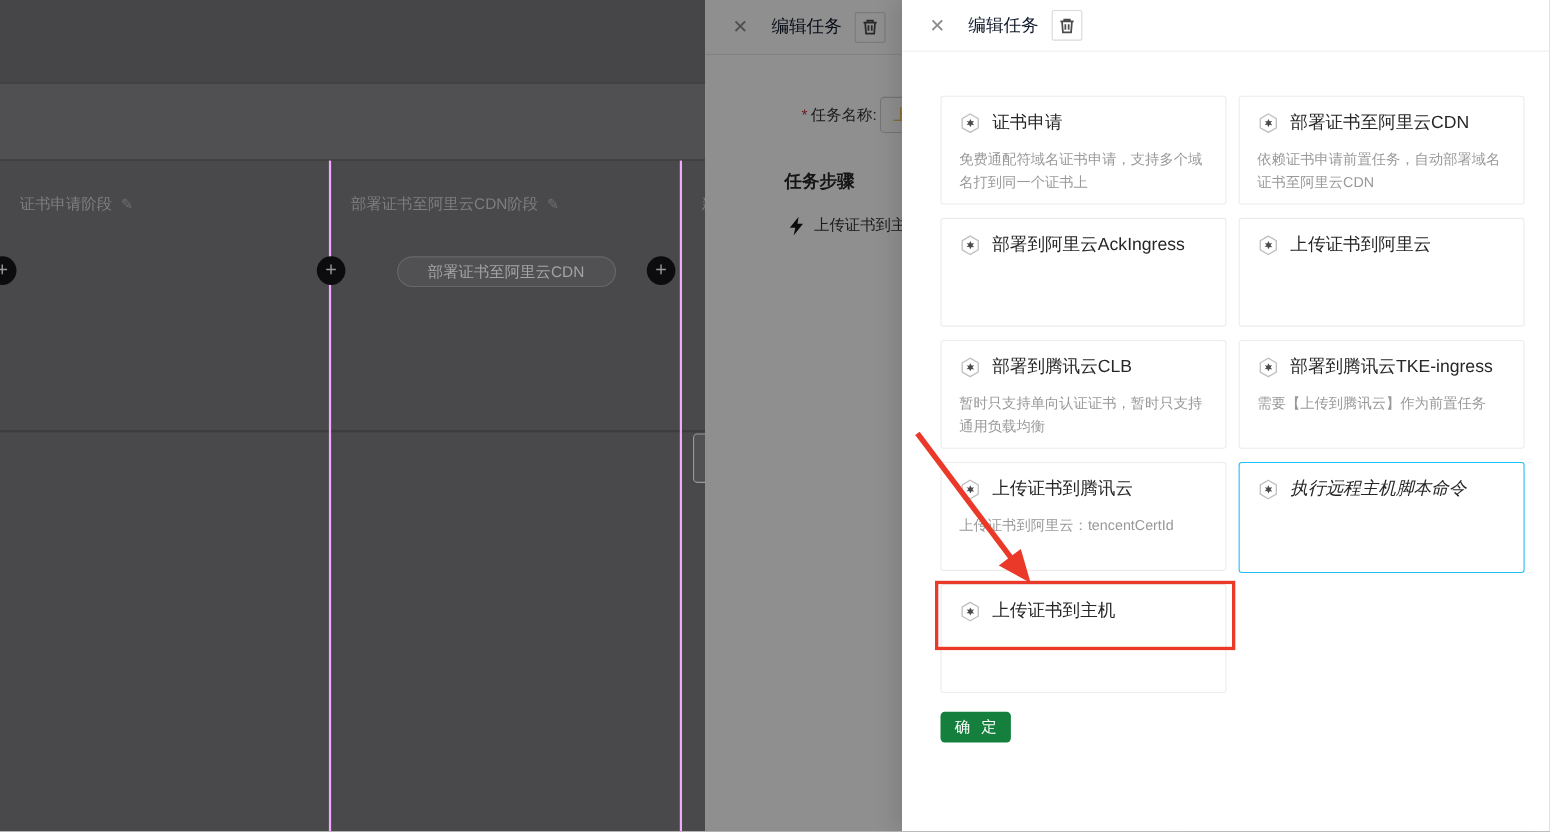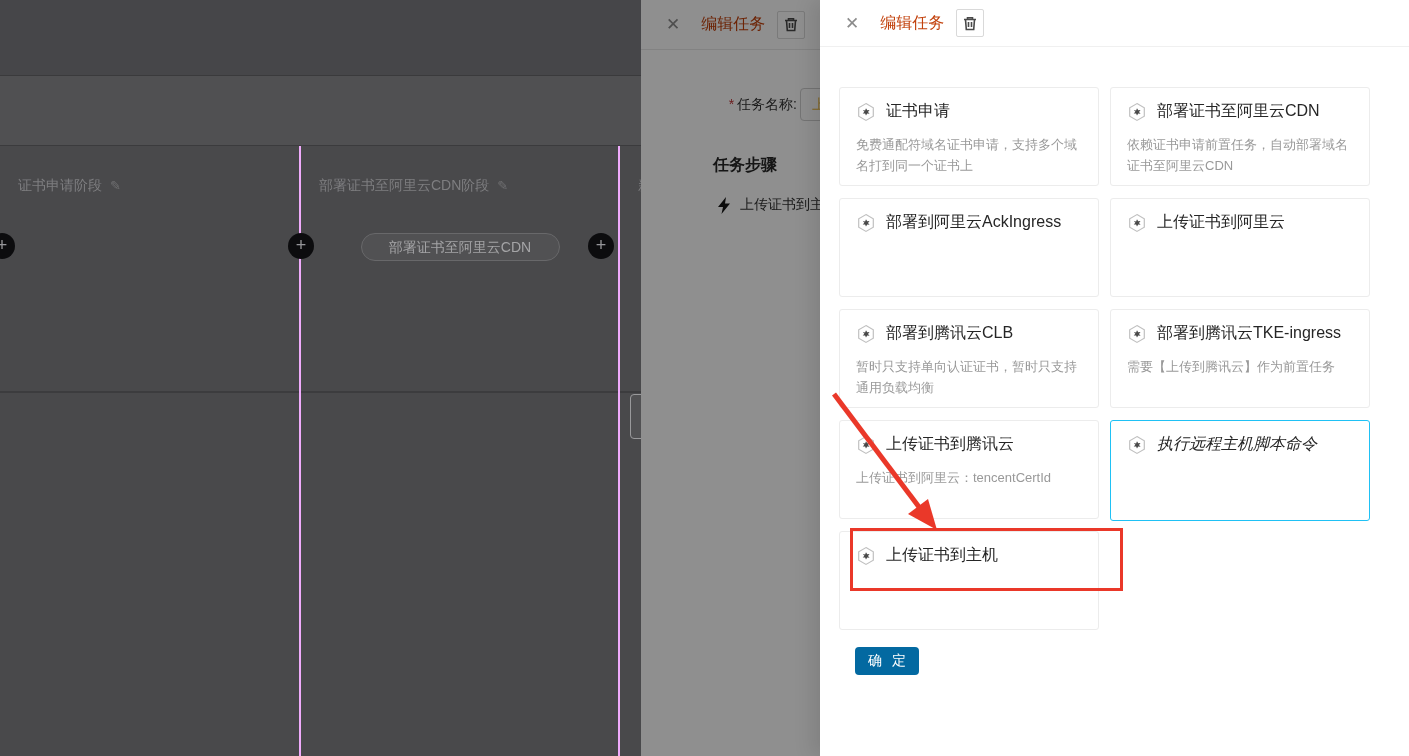--- a/index.html
+++ b/index.html
@@ -27,46 +27,46 @@
   
   .drawer1 { position:absolute; left:641px; top:0; width:768px; height:756px; background:#fff; }
   .drawer1::after { content:""; position:absolute; inset:0; background:rgba(0,0,0,0.44); pointer-events:none; }
   
   .drawer2 { position:absolute; left:820px; top:0; width:589px; height:756px; background:#fff;
              box-shadow:-8px 0 18px rgba(0,0,0,0.10); }
 
   .drawer-header { position:relative; height:50px; border-bottom:1px solid #e8e8e8; display:flex; align-items:center; }
   .drawer2 .drawer-header { height:47px; border-bottom:1px solid #f0f0f0; }
   .close-x { margin-left:25px; font-size:17px; color:#8c8c8c; cursor:pointer; line-height:1; }
-  .drawer-title { margin-left:21px; font-size:16px; font-weight:500; color:#c2410c; }
+  .drawer-title { margin-left:21px; font-size:16px; font-weight:500; color:#0f172a; }
   .trash-btn { margin-left:12px; width:28px; height:28px; border:1px solid #d9d9d9; border-radius:2px;
                background:#fff; display:flex; align-items:center; justify-content:center; cursor:pointer; }
   .trash-btn svg { width:14px; height:15px; stroke:#4a4a4a; fill:none; stroke-width:1.6; }
 
   .form-row { position:absolute; left:0; top:96px; width:156px; text-align:right; font-size:14px; color:#333; }
   .req-mark { color:#c23538; margin-right:3px; }
   .name-input { position:absolute; left:159px; top:88px; width:140px; height:33px; border:1px solid #cfcfcf;
                 border-radius:4px; background:#fdfdfd; font-size:14px; color:#e7b43c; padding-left:11px;
                 line-height:31px; }
   .steps-heading { position:absolute; left:72px; top:139px; font-size:16px; font-weight:700; color:#262626;margin-top:16px; }
   .step-row { position:absolute; left:77px; top:196px; display:flex; align-items:center; cursor:pointer; }
   .bolt { width:13px; height:17px; }
   .step-label { margin-left:9px; font-size:14px; color:#333; white-space:nowrap; }
 
   
-  .plugin-grid { position:absolute; left:19px; top:87px; display:grid;
+  .plugin-grid { position:absolute; left:35px; top:87px; display:grid;
                  grid-template-columns:260px 260px; column-gap:11px; row-gap:12px; grid-auto-rows:99px; }
   .plugin-card { border:1px solid #ececec; border-radius:3px; background:#fff; padding:13px 16px; cursor:pointer; overflow:hidden; }
   .plugin-card.selected { border:1px solid #1fc1f5; height:101px;font-style:italic; }
   .plugin-title-row { display:flex; align-items:center; }
   .hex-icon { width:20px; height:20px; flex:0 0 20px; }
   .plugin-name { margin-left:10px; font-size:16px; color:#262626; white-space:nowrap; }
   .plugin-desc { margin-top:12px; font-size:13px; color:#999; line-height:21px; }
 
-  .confirm-btn { position:absolute; left:35px; top:647px; width:64px; height:28px; background:#0369a1; border:none;
+  .confirm-btn { position:absolute; left:35px; top:647px; width:64px; height:28px; background:#15803d; border:none;
                  border-radius:4px; color:#fff; font-size:14px; letter-spacing:3px; padding-left:3px; cursor:pointer; }
 
   
   .annotations { position:absolute; inset:0; pointer-events:none; z-index:60; }
 </style>
 </head>
 <body>
 
 <div class="screen">
 

